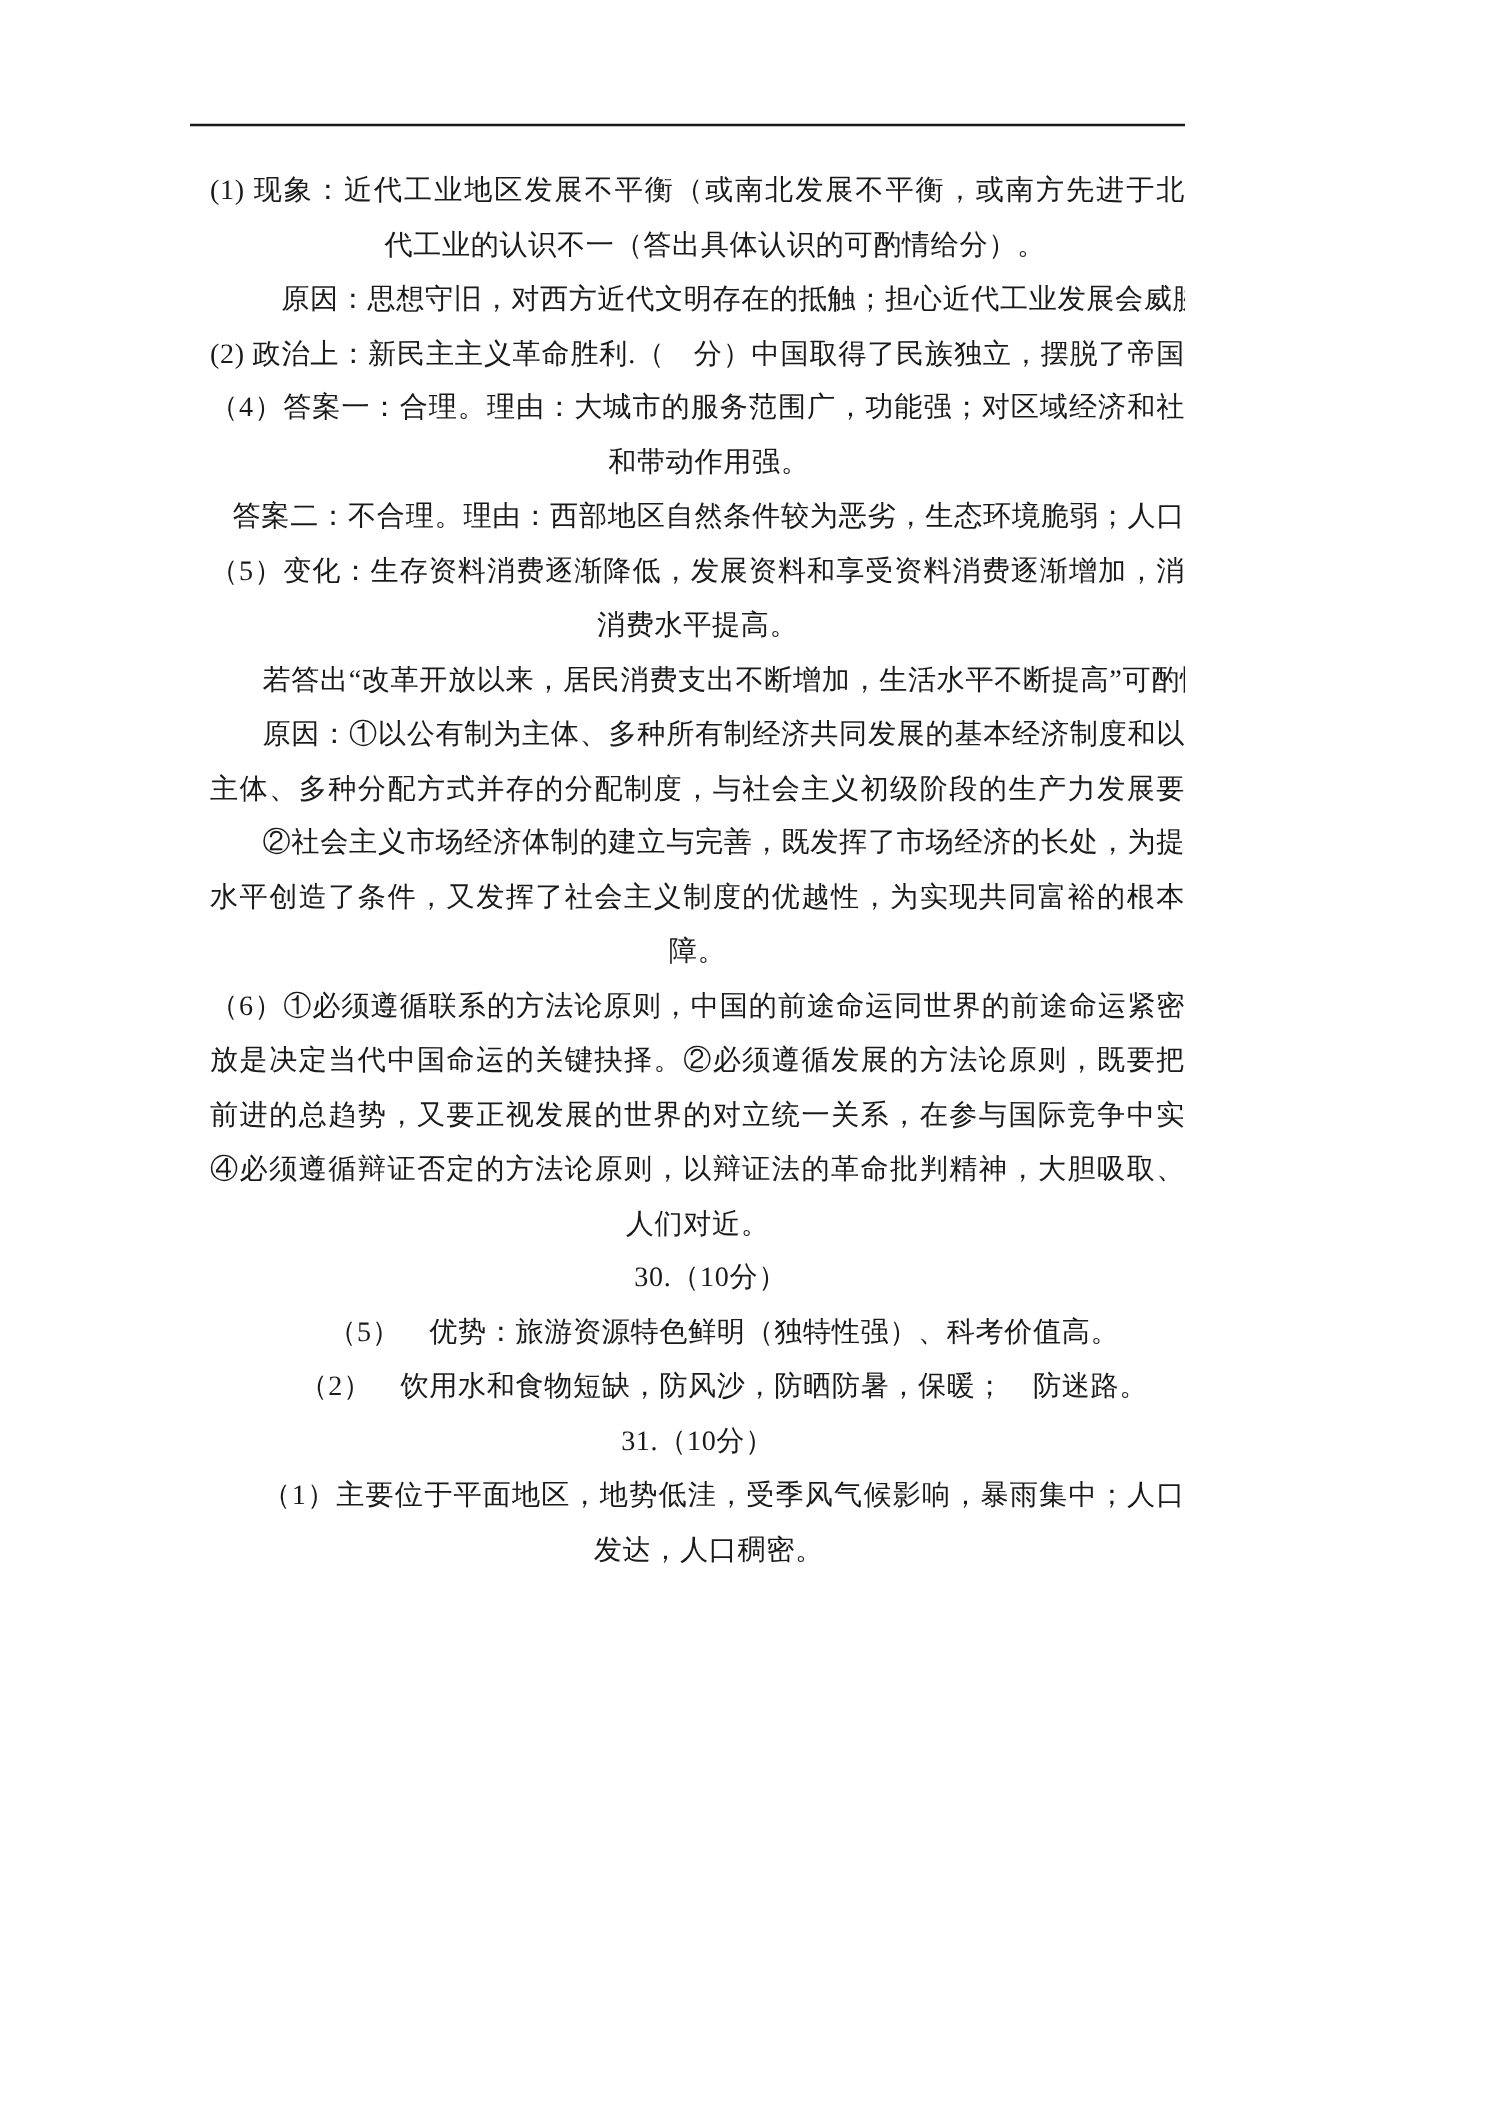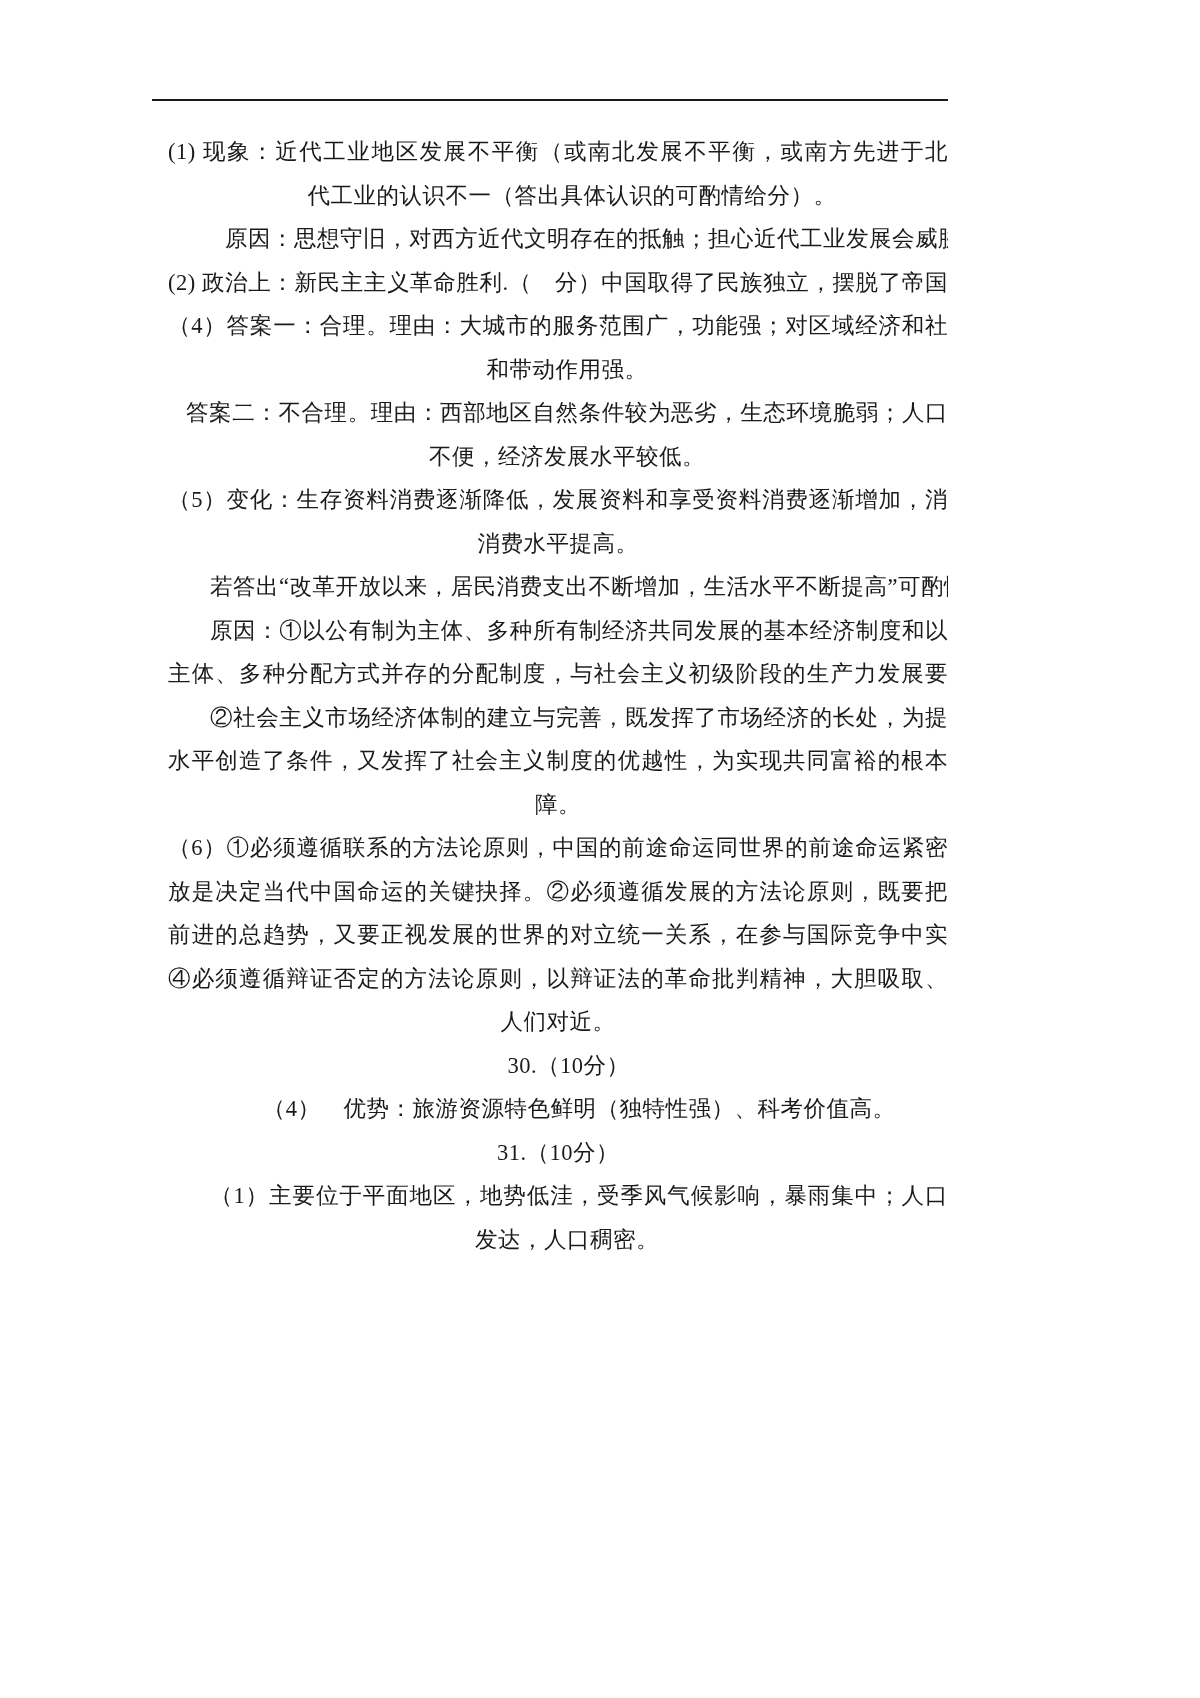--- a/index.html
+++ b/index.html
@@ -51,33 +51,33 @@
 <div class="page">
   <div class="header-rule"></div>
   <div class="content">
       <div class="line full" style="padding-left: 0px;">(1) 现象：近代工业地区发展不平衡（或南北发展不平衡，或南方先进于北方）；人们对近</div>
       <div class="line" style="padding-left: 28px;">代工业的认识不一（答出具体认识的可酌情给分）。</div>
       <div class="line" style="padding-left: 57px;">原因：思想守旧，对西方近代文明存在的抵触；担心近代工业发展会威胁专制统治。</div>
       <div class="line full" style="padding-left: 0px;">(2) 政治上：新民主主义革命胜利.（　分）中国取得了民族独立，摆脱了帝国主义的奴</div>
       <div class="line full" style="padding-left: 0px;">（4）答案一：合理。理由：大城市的服务范围广，功能强；对区域经济和社会发展的辐射</div>
       <div class="line" style="padding-left: 18px;">和带动作用强。</div>
       <div class="line full" style="padding-left: 18px;">答案二：不合理。理由：西部地区自然条件较为恶劣，生态环境脆弱；人口分散，交通</div>
-      <div class="line" style="padding-left: 18px;">不便，经济发展水平较低。</div>
       <div class="line full" style="padding-left: 0px;">（5）变化：生存资料消费逐渐降低，发展资料和享受资料消费逐渐增加，消费结构改善，</div>
       <div class="line" style="padding-left: 0px;">消费水平提高。</div>
       <div class="line" style="padding-left: 42px;">若答出“改革开放以来，居民消费支出不断增加，生活水平不断提高”可酌情给分。</div>
       <div class="line full" style="padding-left: 42px;">原因：①以公有制为主体、多种所有制经济共同发展的基本经济制度和以按劳分配为</div>
       <div class="line full" style="padding-left: 0px;">主体、多种分配方式并存的分配制度，与社会主义初级阶段的生产力发展要求相适应，促</div>
       <div class="line full" style="padding-left: 42px;">②社会主义市场经济体制的建立与完善，既发挥了市场经济的长处，为提高人们生活</div>
       <div class="line full" style="padding-left: 0px;">水平创造了条件，又发挥了社会主义制度的优越性，为实现共同富裕的根本目标提供了保</div>
       <div class="line" style="padding-left: 0px;">障。</div>
       <div class="line full" style="padding-left: 0px;">（6）①必须遵循联系的方法论原则，中国的前途命运同世界的前途命运紧密相联，改革开</div>
       <div class="line full" style="padding-left: 0px;">放是决定当代中国命运的关键抉择。②必须遵循发展的方法论原则，既要把握中国和世界</div>
       <div class="line full" style="padding-left: 0px;">前进的总趋势，又要正视发展的世界的对立统一关系，在参与国际竞争中实现互利共赢。</div>
       <div class="line full" style="padding-left: 0px;">④必须遵循辩证否定的方法论原则，以辩证法的革命批判精神，大胆吸取、借鉴人类一切</div>
       <div class="line" style="padding-left: 0px;">人们对近。</div>
       <div class="line" style="padding-left: 0px; margin-left: 21px;">30.（10分）</div>
-      <div class="line" style="padding-left: 42px;">（4）　优势：旅游资源特色鲜明（独特性强）、科考价值高。</div>
+      <div class="line" style="padding-left: 42px;">（5）　优势：旅游资源特色鲜明（独特性强）、科考价值高。</div>
+      <div class="line" style="padding-left: 42px;">（2）　饮用水和食物短缺，防风沙，防晒防暑，保暖；　防迷路。</div>
       <div class="line" style="padding-left: 0px;">31.（10分）</div>
       <div class="line full" style="padding-left: 42px;">（1）主要位于平面地区，地势低洼，受季风气候影响，暴雨集中；人口稠密；经济较</div>
       <div class="line" style="padding-left: 18px;">发达，人口稠密。</div>
     </div>
 </div>
 
 </body></html>

